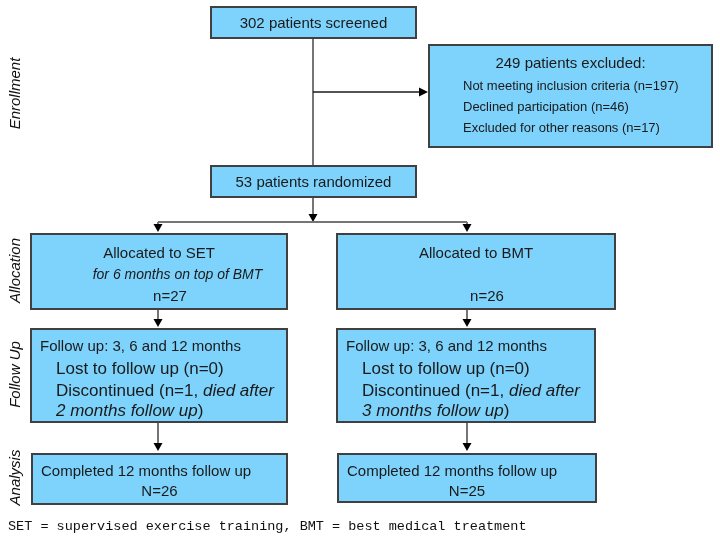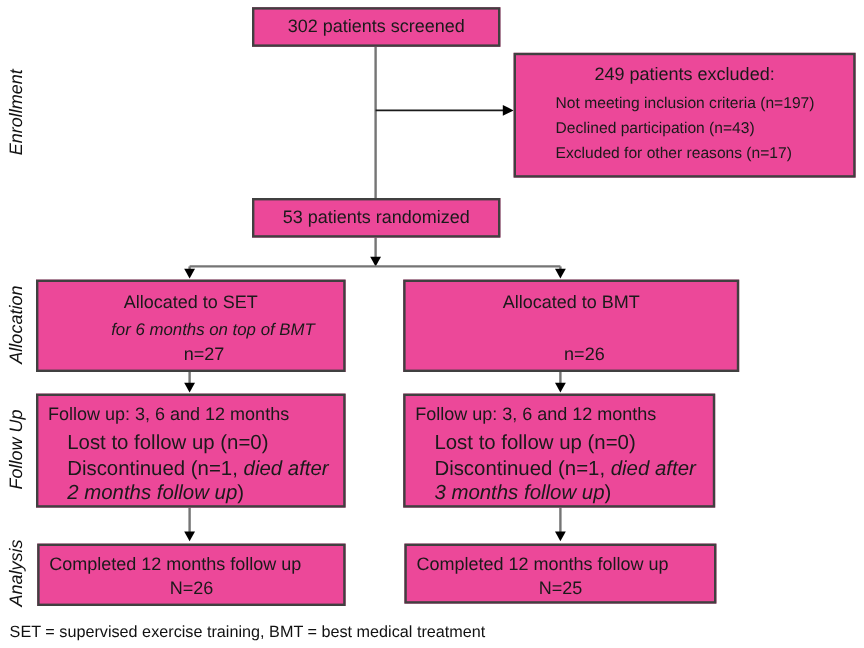--- a/index.html
+++ b/index.html
@@ -7,21 +7,21 @@
     position:relative;
     width:720px;height:540px;
     background:#ffffff;
     font-family:"Liberation Sans", sans-serif;
     color:#1a1a1a;
     overflow:hidden;
   }
   .box{
     position:absolute;
     border:2px solid #404040;
-    background:#ec4899;
+    background:#7dd3fc;
     box-sizing:border-box;
   }
   .center-box{
     display:flex;align-items:center;justify-content:center;
     font-size:15px;
   }
   .stage-label{
     position:absolute;
     width:140px;
     text-align:center;
@@ -36,21 +36,21 @@
   .alloc-title{text-align:center;font-size:15px;padding-top:8px;line-height:20px;}
   .alloc-sub{text-align:center;font-style:italic;font-size:14px;line-height:22px;min-height:22px;margin-left:37px;}
   .alloc-n{text-align:center;font-size:15px;line-height:22px;margin-left:22px;}
   .fu-title{padding:7px 8px 3px 8px;font-size:15px;}
   .fu-line{padding:2px 10px 0 24px;font-size:17px;line-height:20px;}
   .fu-line .ital{font-style:italic;}
   .an-title{padding:7px 8px 0 8px;font-size:15px;}
   .an-n{text-align:center;font-size:15px;padding-top:3px;}
   .footer-note{
     position:absolute;left:8px;top:519px;
-    font-size:13.5px;color:#111;
+    font-size:13.5px;color:#111;font-family:Liberation Mono, monospace;
   }
   svg.connectors{position:absolute;left:0;top:0;pointer-events:none;}
 </style>
 </head>
 <body>
 
 <div id="canvas">
 
   <svg class="connectors" width="720" height="540" viewBox="0 0 720 540">
 
@@ -85,21 +85,21 @@
   <div class="stage-label" style="left:-56px;top:366px;">Follow Up</div>
   <div class="stage-label" style="left:-56px;top:469px;">Analysis</div>
 
   <div class="box center-box" style="left:210px;top:6px;width:207px;height:33px;">
     <span>302 patients screened</span>
   </div>
 
   <div class="box" style="left:428px;top:44px;width:285px;height:104px;">
     <div class="excluded-title">249 patients excluded:</div>
     <div class="excluded-line">Not meeting inclusion criteria (n=197)</div>
-    <div class="excluded-line">Declined participation (n=43)</div>
+    <div class="excluded-line">Declined participation (n=46)</div>
     <div class="excluded-line">Excluded for other reasons (n=17)</div>
   </div>
 
   <div class="box center-box" style="left:210px;top:165px;width:207px;height:33px;">
     <span>53 patients randomized</span>
   </div>
 
   <div class="box" style="left:30px;top:233px;width:258px;height:77px;">
     <div class="alloc-title">Allocated to SET</div>
     <div class="alloc-sub">for 6 months on top of BMT</div>

